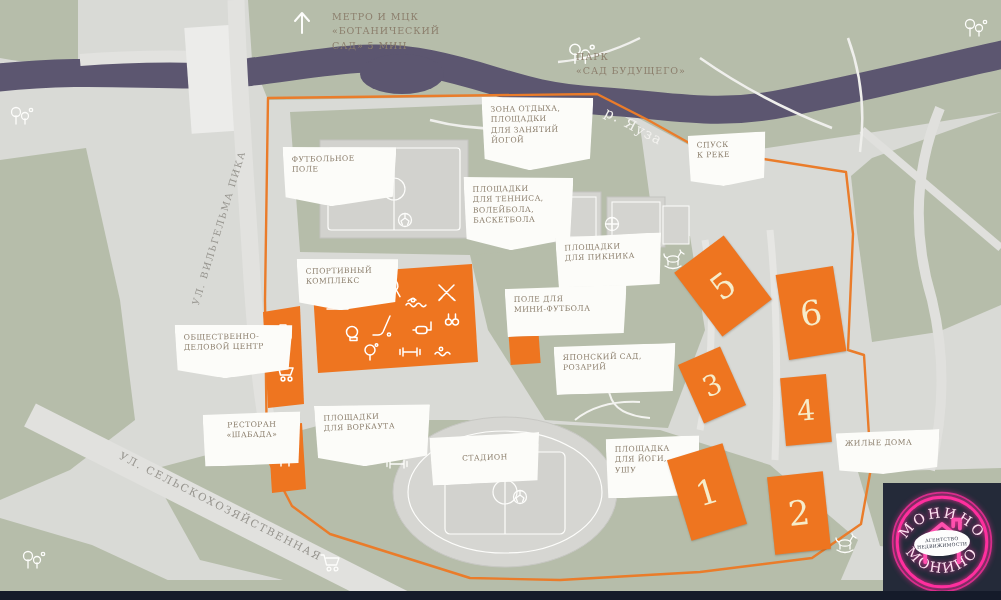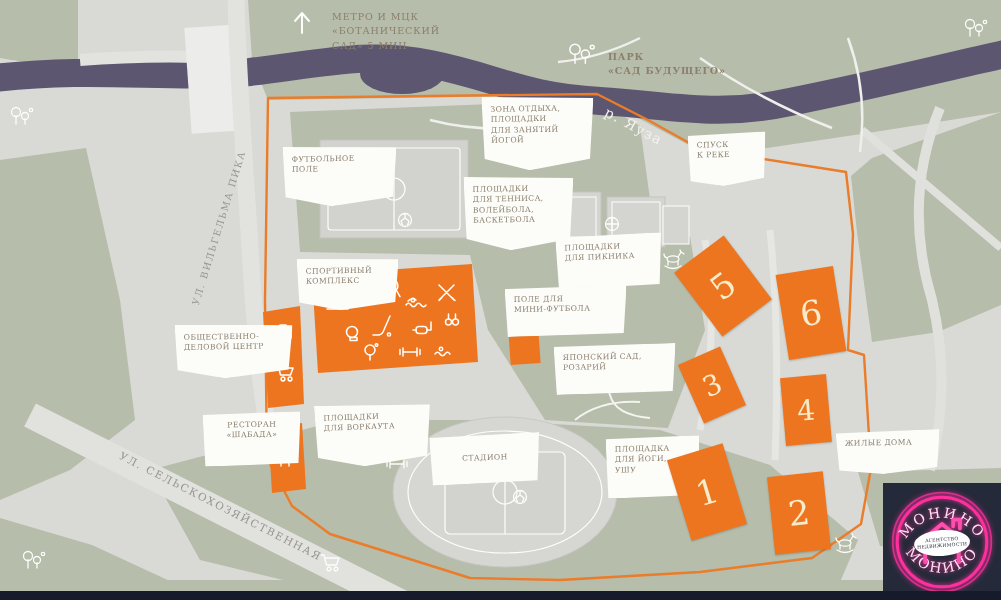--- a/index.html
+++ b/index.html
@@ -234,21 +234,21 @@
         </g>
     </g>
   </svg>
 
   <svg style="position:absolute;left:291px;top:8px;" width="22" height="28">
     <path d="M11 25 V6 M4 13 L11 5 L18 13" fill="none" stroke="#fdfdfb" stroke-width="2" stroke-linecap="round" stroke-linejoin="round"></path>
   </svg>
   <div class="note" style="left:320px;top:10px;margin-left:12px;">МЕТРО И МЦК
 «БОТАНИЧЕСКИЙ
 САД» 5 МИН</div>
-  <div class="note" style="left:608px;top:50px;font-weight:bold;">ПАРК
+  <div class="note" style="left:576px;top:50px;">ПАРК
 «САД БУДУЩЕГО»</div>
 
   <div class="street" style="left:135px;top:218px;width:170px;transform:rotate(-73deg);">УЛ. ВИЛЬГЕЛЬМА ПИКА</div>
   <div class="street" style="left:108px;top:500px;transform:rotate(27deg);font-size:10.5px;">УЛ. СЕЛЬСКОХОЗЯЙСТВЕННАЯ</div>
   <div class="river-label" style="left:602px;top:118px;transform:rotate(28deg);">р. Яуза</div>
 
   <div class="callout tailBR" style="left:482px;top:96px;width:94px;height:56px;transform:rotate(-1deg);">ЗОНА ОТДЫХА,
 ПЛОЩАДКИ
 ДЛЯ ЗАНЯТИЙ
 ЙОГОЙ</div>

